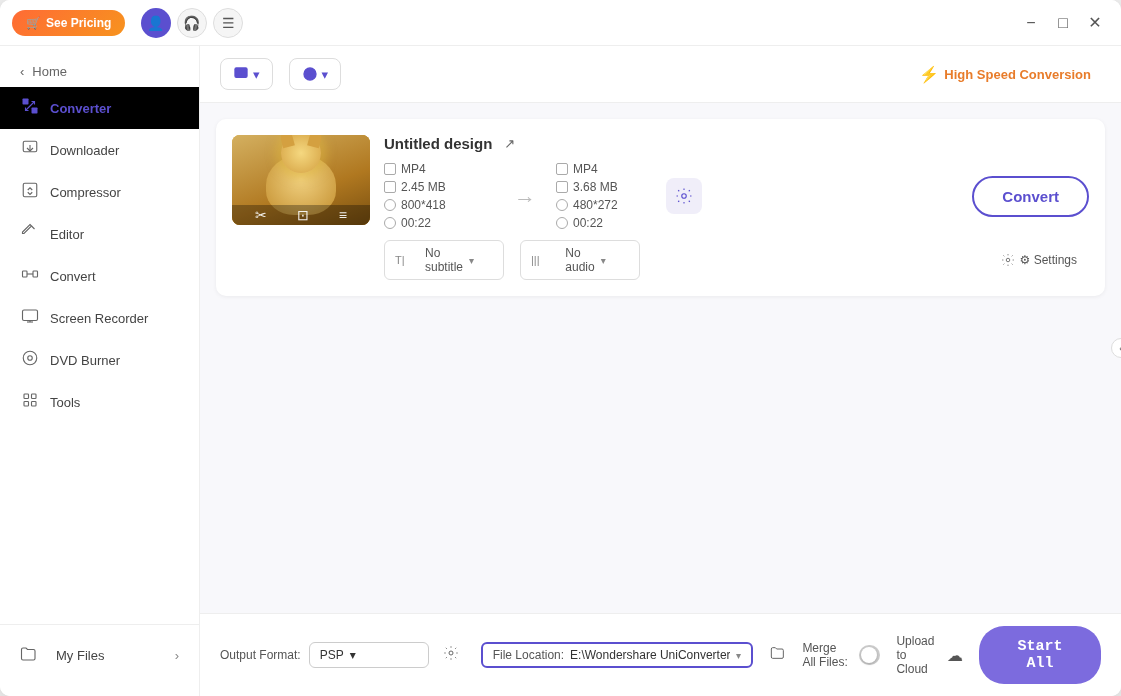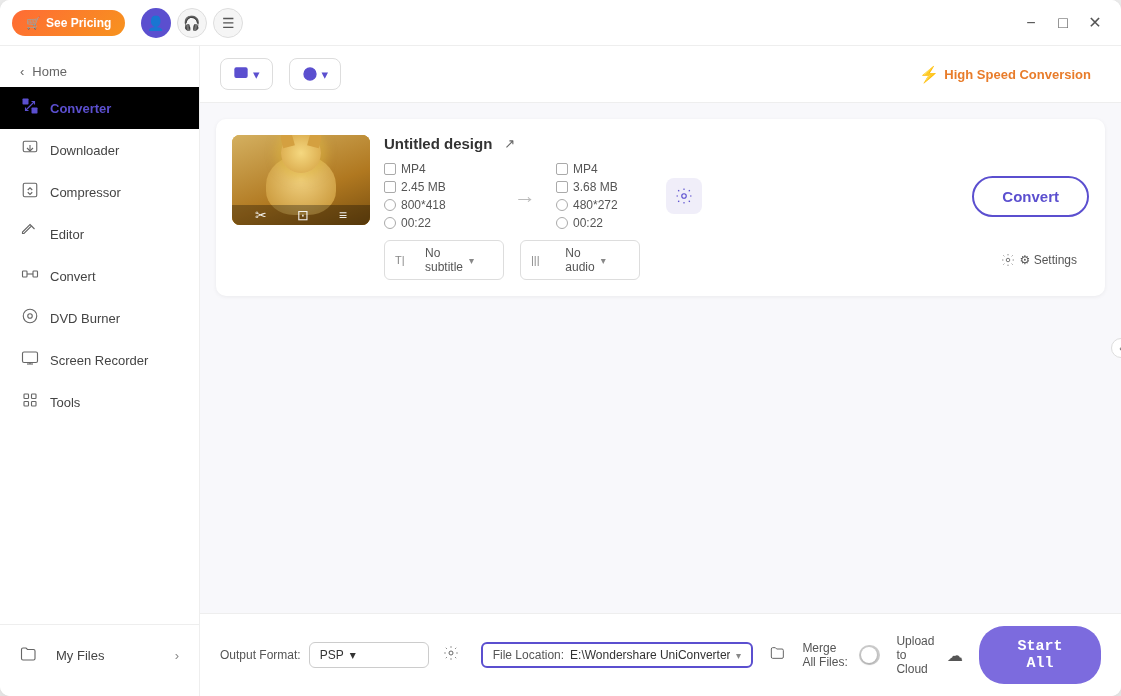--- a/index.html
+++ b/index.html
@@ -590,36 +590,36 @@
               <rect x="16" y="8" width="6" height="8" rx="1"></rect>
               <line x1="8" y1="12" x2="16" y2="12"></line>
             </svg>
         </span>
         <span>Convert</span>
       </div>
 
       <div class="sidebar-item">
         <span class="sidebar-icon">
           <svg width="18" height="18" viewBox="0 0 24 24" fill="none" stroke="#666" stroke-width="1.5">
-              <circle cx="12" cy="12" r="9"></circle>
-              <circle cx="12" cy="12" r="3"></circle>
+              <rect x="2" y="4" width="20" height="14" rx="2"></rect>
+              <line x1="8" y1="20" x2="16" y2="20"></line>
+              <line x1="12" y1="18" x2="12" y2="20"></line>
             </svg>
         </span>
-        <span>DVD Burner</span>
+        <span>Screen Recorder</span>
       </div>
 
       <div class="sidebar-item">
         <span class="sidebar-icon">
           <svg width="18" height="18" viewBox="0 0 24 24" fill="none" stroke="#666" stroke-width="1.5">
-              <rect x="2" y="4" width="20" height="14" rx="2"></rect>
-              <line x1="8" y1="20" x2="16" y2="20"></line>
-              <line x1="12" y1="18" x2="12" y2="20"></line>
+              <circle cx="12" cy="12" r="9"></circle>
+              <circle cx="12" cy="12" r="3"></circle>
             </svg>
         </span>
-        <span>Screen Recorder</span>
+        <span>DVD Burner</span>
       </div>
 
       <div class="sidebar-item">
         <span class="sidebar-icon">
           <svg width="18" height="18" viewBox="0 0 24 24" fill="none" stroke="#666" stroke-width="1.5">
               <rect x="4" y="4" width="6" height="6" rx="1"></rect>
               <rect x="14" y="4" width="6" height="6" rx="1"></rect>
               <rect x="4" y="14" width="6" height="6" rx="1"></rect>
               <rect x="14" y="14" width="6" height="6" rx="1"></rect>
             </svg>

